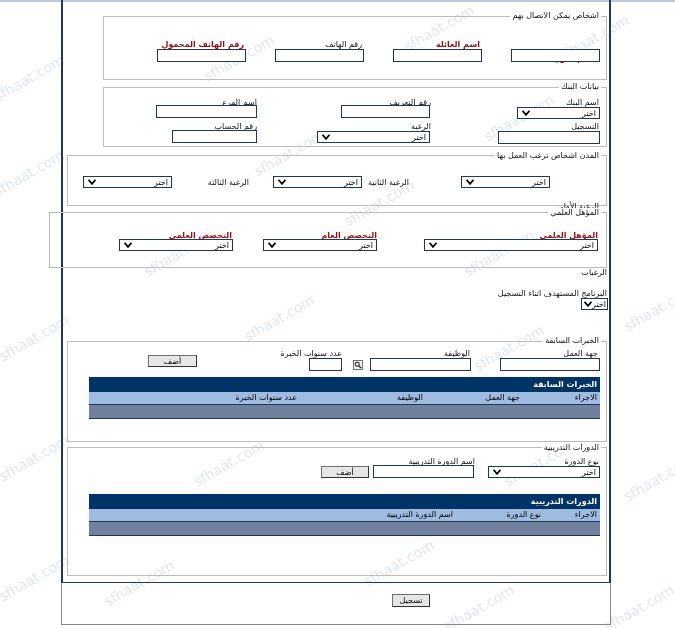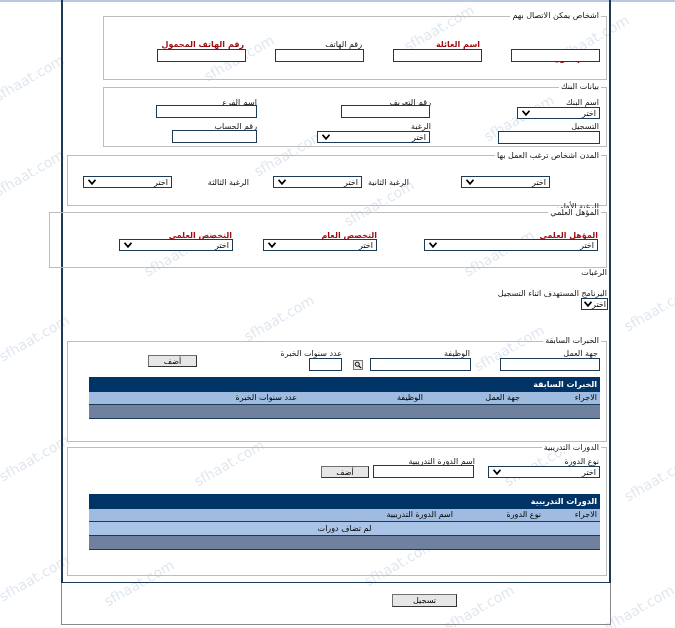--- a/index.html
+++ b/index.html
@@ -242,18 +242,17 @@
 
 <div class="btn" style="left:321px;top:466px;width:48px;">أضف</div>
 
 <div class="grid" style="left:89px;top:494px;width:511px;">
   <div class="hdr">الدورات التدريبية</div>
   <div class="cols">
     <span style="right:3px;">الاجراء</span>
     <span style="right:59px;">نوع الدورة</span>
     <span style="right:147px;">اسم الدورة التدريبية</span>
   </div>
-  <div class="empty">لم تضاف دورات</div>
   <div class="foot"></div>
 </div>
 
 <div class="footer-box"></div>
-<div class="btn" style="left:392px;top:594px;width:65px;height:13px;">تسجيل</div>
+<div class="btn" style="left:392px;top:594px;width:38px;height:13px;">تسجيل</div>
 
 </body></html>

